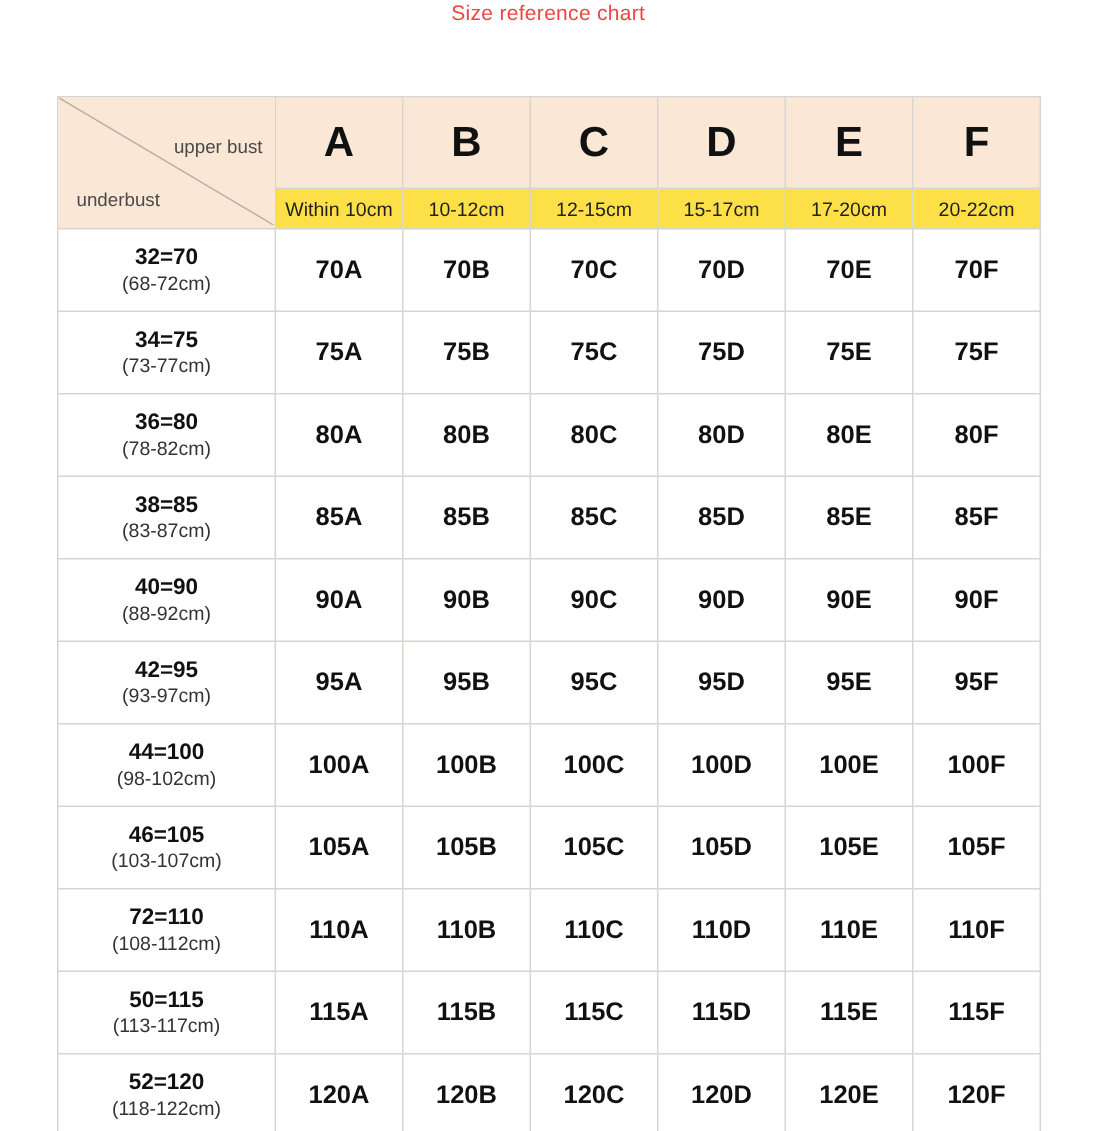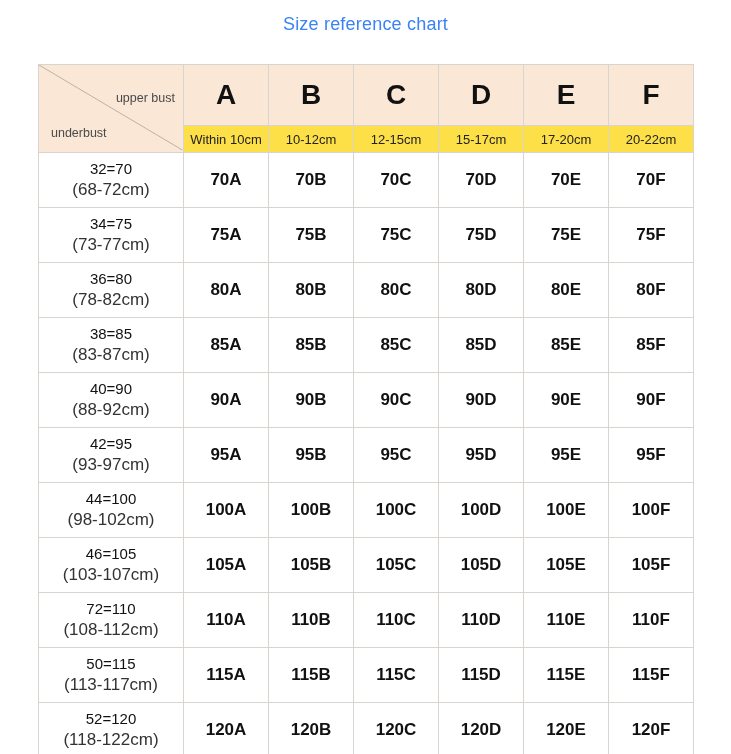--- a/index.html
+++ b/index.html
@@ -10,23 +10,22 @@
   body {
     width: 731px;
     height: 754px;
     font-family: "Liberation Sans", sans-serif;
     color: #1b1b1b;
     position: relative;
     overflow: hidden;
   }
   .page-title {
     text-align: center;
-    font-size: 18px;
-    color: #3b82f6;
-    padding-top: 14px;
+    font-size: 14px;
+    color: #ef4444;
     letter-spacing: 0.2px;
   }
   .chart-wrap {
     position: absolute;
     left: 38px;
     top: 64px;
     width: 655px;
   }
   table.size-chart {
     border-collapse: collapse;
@@ -81,26 +80,26 @@
     font-weight: normal;
     color: #222;
   }
   .row-label {
     height: 54px;
     background: #ffffff;
     line-height: 1.25;
   }
   .row-label .main {
     font-size: 15px;
-    font-weight: normal;
+    font-weight: bold;
     color: #111;
     display: block;
   }
   .row-label .sub {
-    font-size: 17px;
+    font-size: 13px;
     color: #333;
     display: block;
   }
   .cell {
     font-size: 17px;
     font-weight: bold;
     color: #111;
     height: 54px;
     background: #ffffff;
   }

